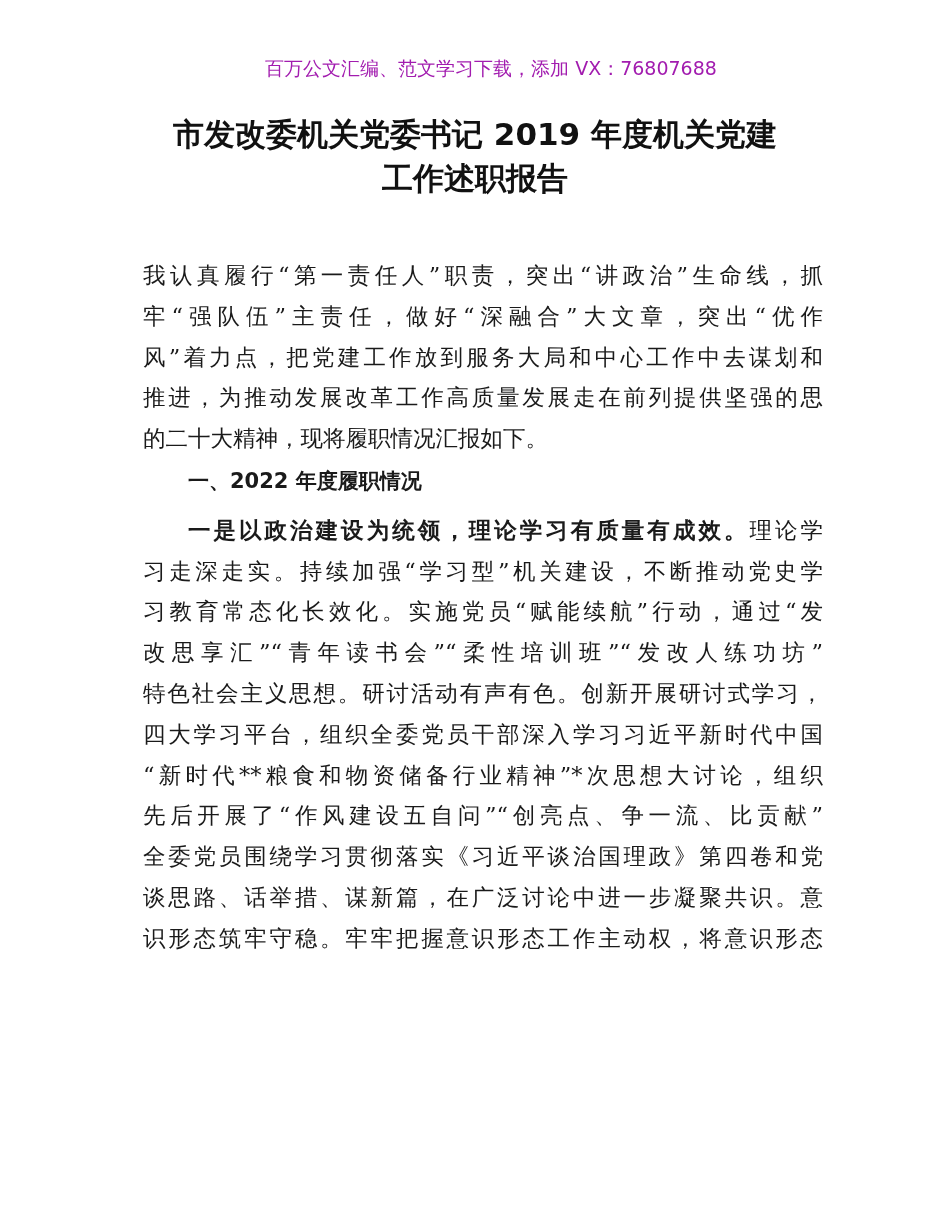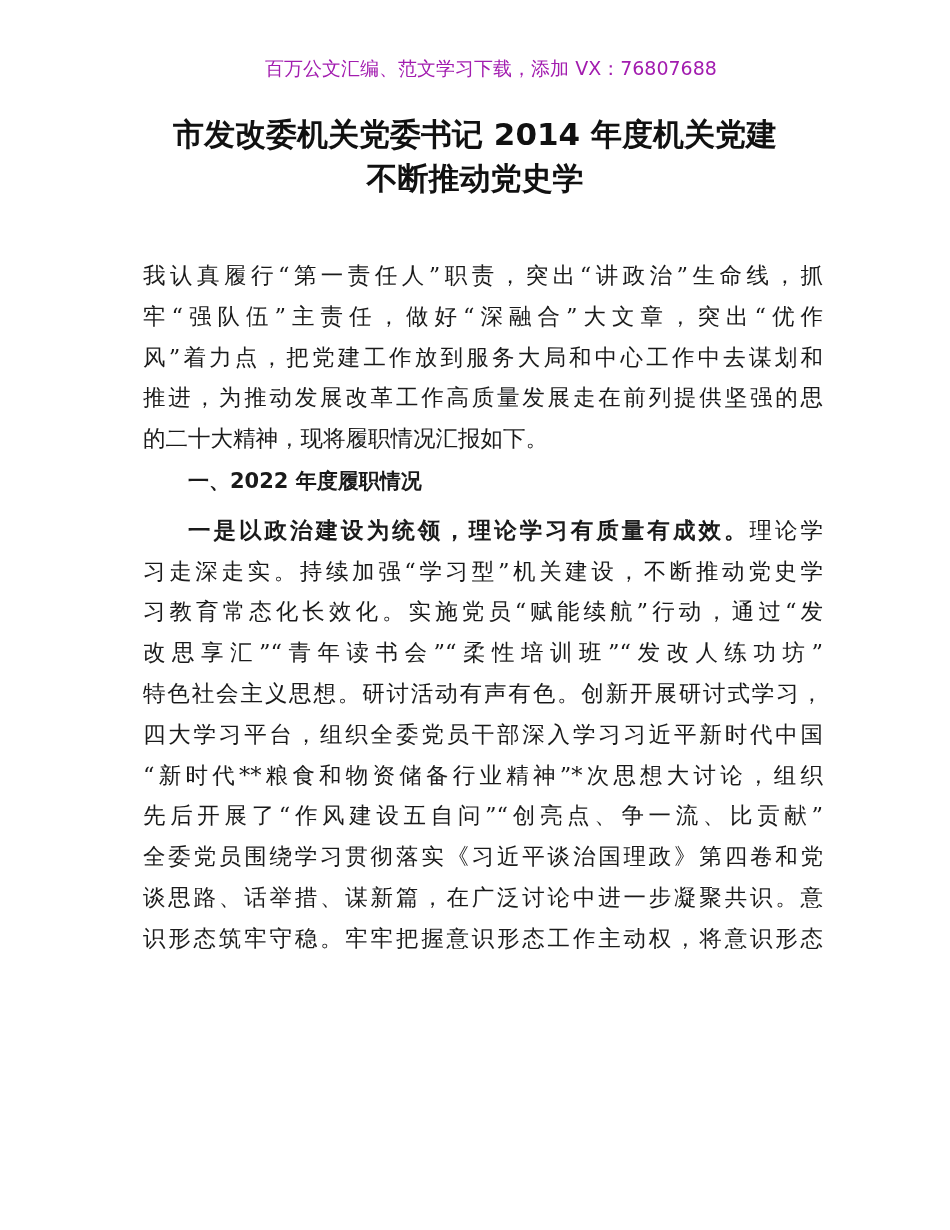--- a/index.html
+++ b/index.html
@@ -13,22 +13,22 @@
     .heading { font-weight: bold; font-family: "DejaVu Sans", "Liberation Sans", sans-serif; font-size: 21px; margin-top: 2px; }
     .gap { height: 8px; }
     b.lead { font-family: "DejaVu Sans", "Liberation Sans", sans-serif; font-weight: bold; }
   </style>
 </head>
 <body>
 
 <div class="watermark">百万公文汇编、范文学习下载，添加 VX：76807688</div>
 
 <div class="title">
-  <div>市发改委机关党委书记 2014 年度机关党建</div>
-  <div>不断推动党史学</div>
+  <div>市发改委机关党委书记 2019 年度机关党建</div>
+  <div>工作述职报告</div>
 </div>
 
 <div class="body">
   <div>
     <div class="line">我认真履行“第一责任人”职责，突出“讲政治”生命线，抓</div>
     <div class="line">牢“强队伍”主责任，做好“深融合”大文章，突出“优作</div>
     <div class="line">风”着力点，把党建工作放到服务大局和中心工作中去谋划和</div>
     <div class="line">推进，为推动发展改革工作高质量发展走在前列提供坚强的思</div>
     <div class="line last">的二十大精神，现将履职情况汇报如下。</div>
   </div>

